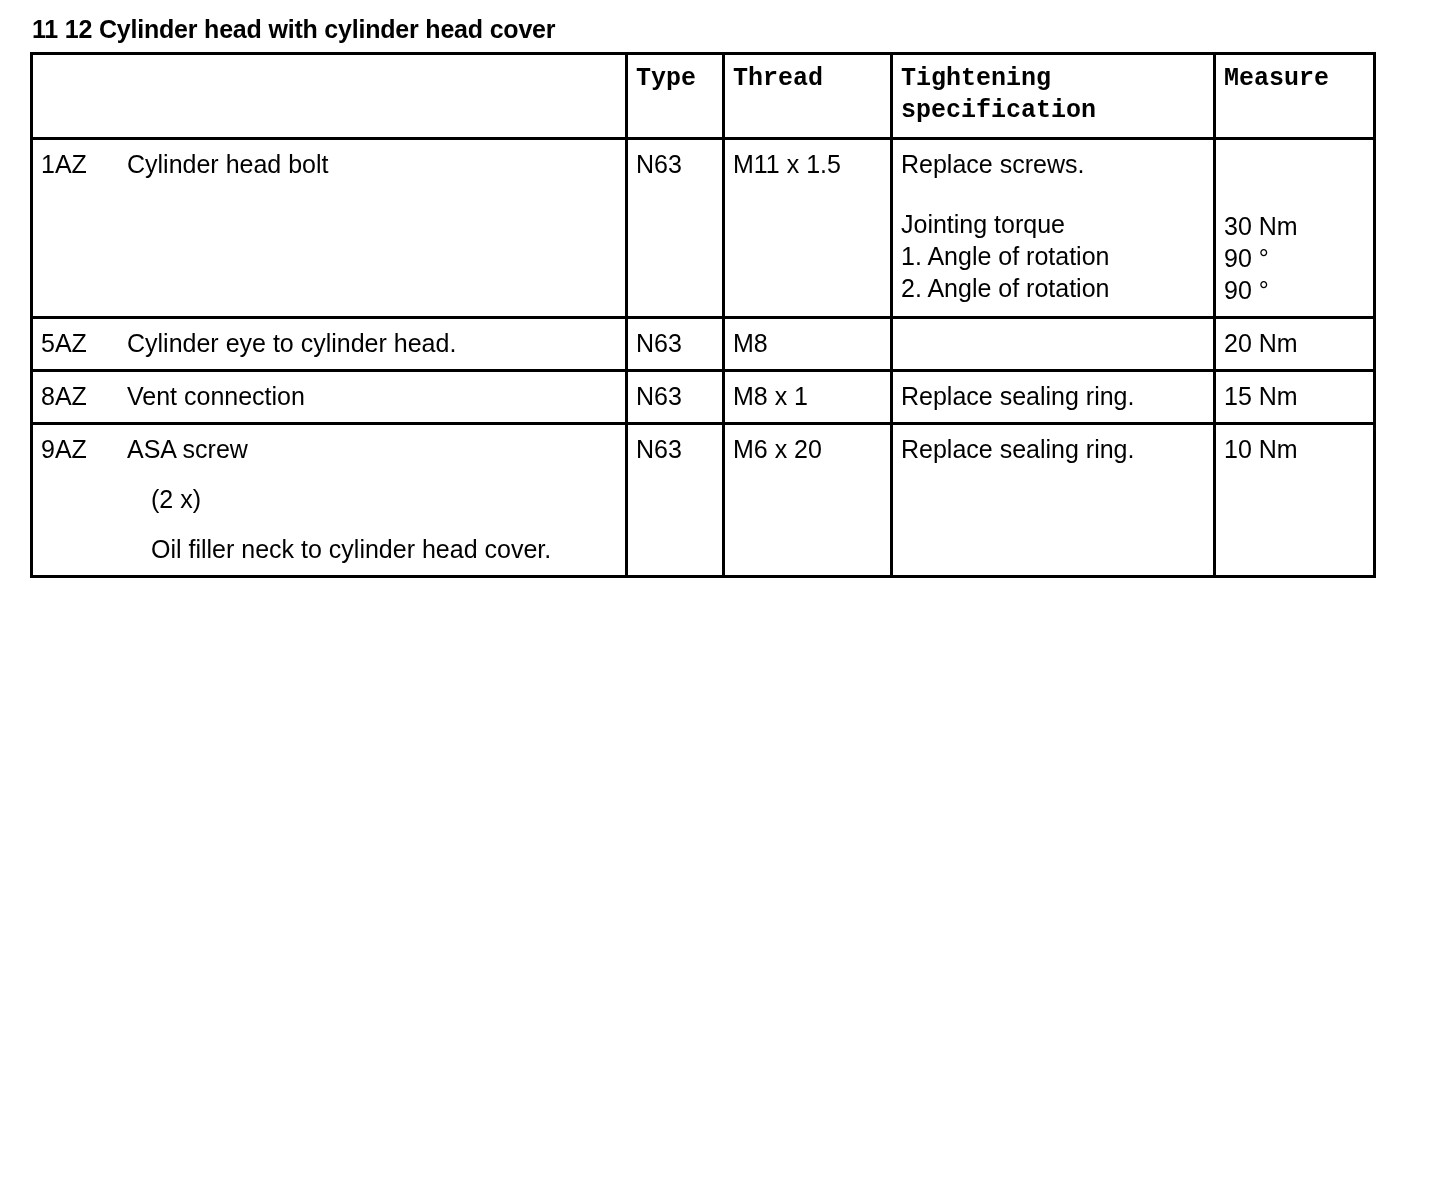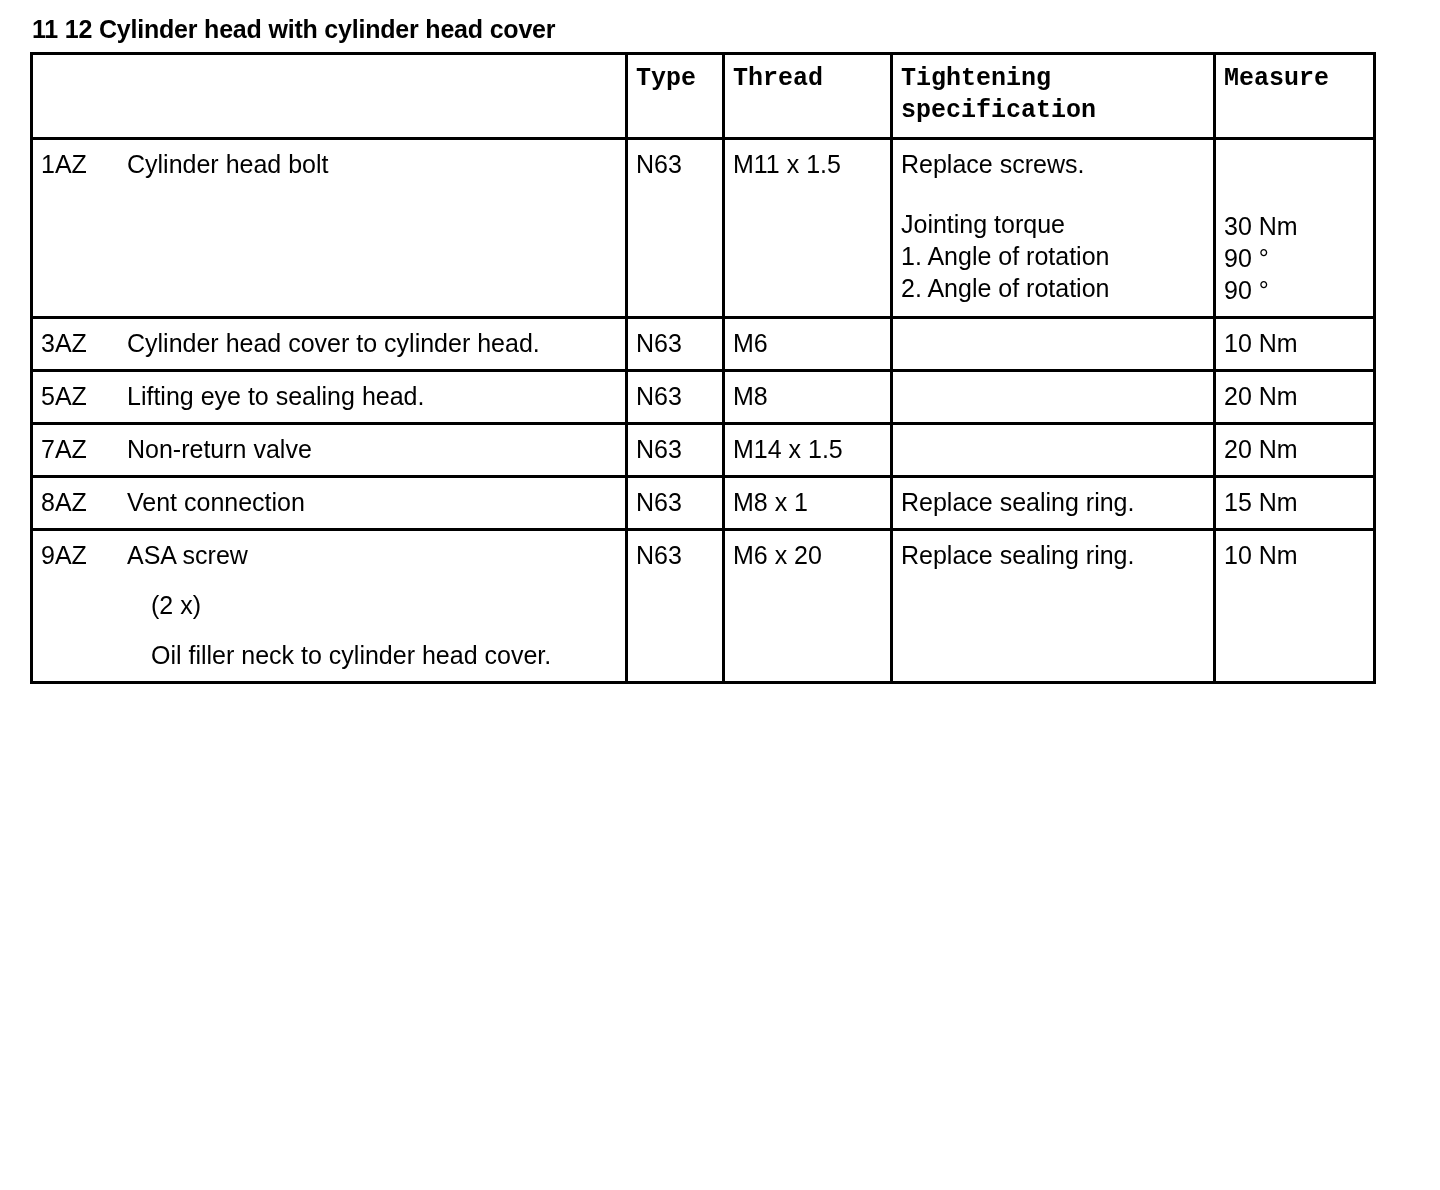--- a/index.html
+++ b/index.html
@@ -130,60 +130,36 @@
         <td>
           <div class="meas-lines meas-pad-1">
             <div>30 Nm</div>
             <div>90 °</div>
             <div>90 °</div>
           </div>
         </td>
       </tr>
 
 
-      <tr>
-        <td class="item-cell">
-          <div class="item-flex">
-            <span class="item-num">3AZ</span>
-            <span class="item-text">Cylinder head cover to cylinder head.</span>
-          </div>
-        </td>
-        <td>N63</td>
-        <td>M6</td>
-        <td></td>
-        <td>10 Nm</td>
-      </tr>
 
 
       <tr>
         <td class="item-cell">
           <div class="item-flex">
             <span class="item-num">5AZ</span>
-            <span class="item-text">Lifting eye to sealing head.</span>
+            <span class="item-text">Cylinder eye to cylinder head.</span>
           </div>
         </td>
         <td>N63</td>
         <td>M8</td>
         <td></td>
         <td>20 Nm</td>
       </tr>
 
 
-      <tr>
-        <td class="item-cell">
-          <div class="item-flex">
-            <span class="item-num">7AZ</span>
-            <span class="item-text">Non-return valve</span>
-          </div>
-        </td>
-        <td>N63</td>
-        <td>M14 x 1.5</td>
-        <td></td>
-        <td>20 Nm</td>
-      </tr>
 
       <tr>
         <td class="item-cell">
           <div class="item-flex">
             <span class="item-num">8AZ</span>
             <span class="item-text">Vent connection</span>
           </div>
         </td>
         <td>N63</td>
         <td>M8 x 1</td>

